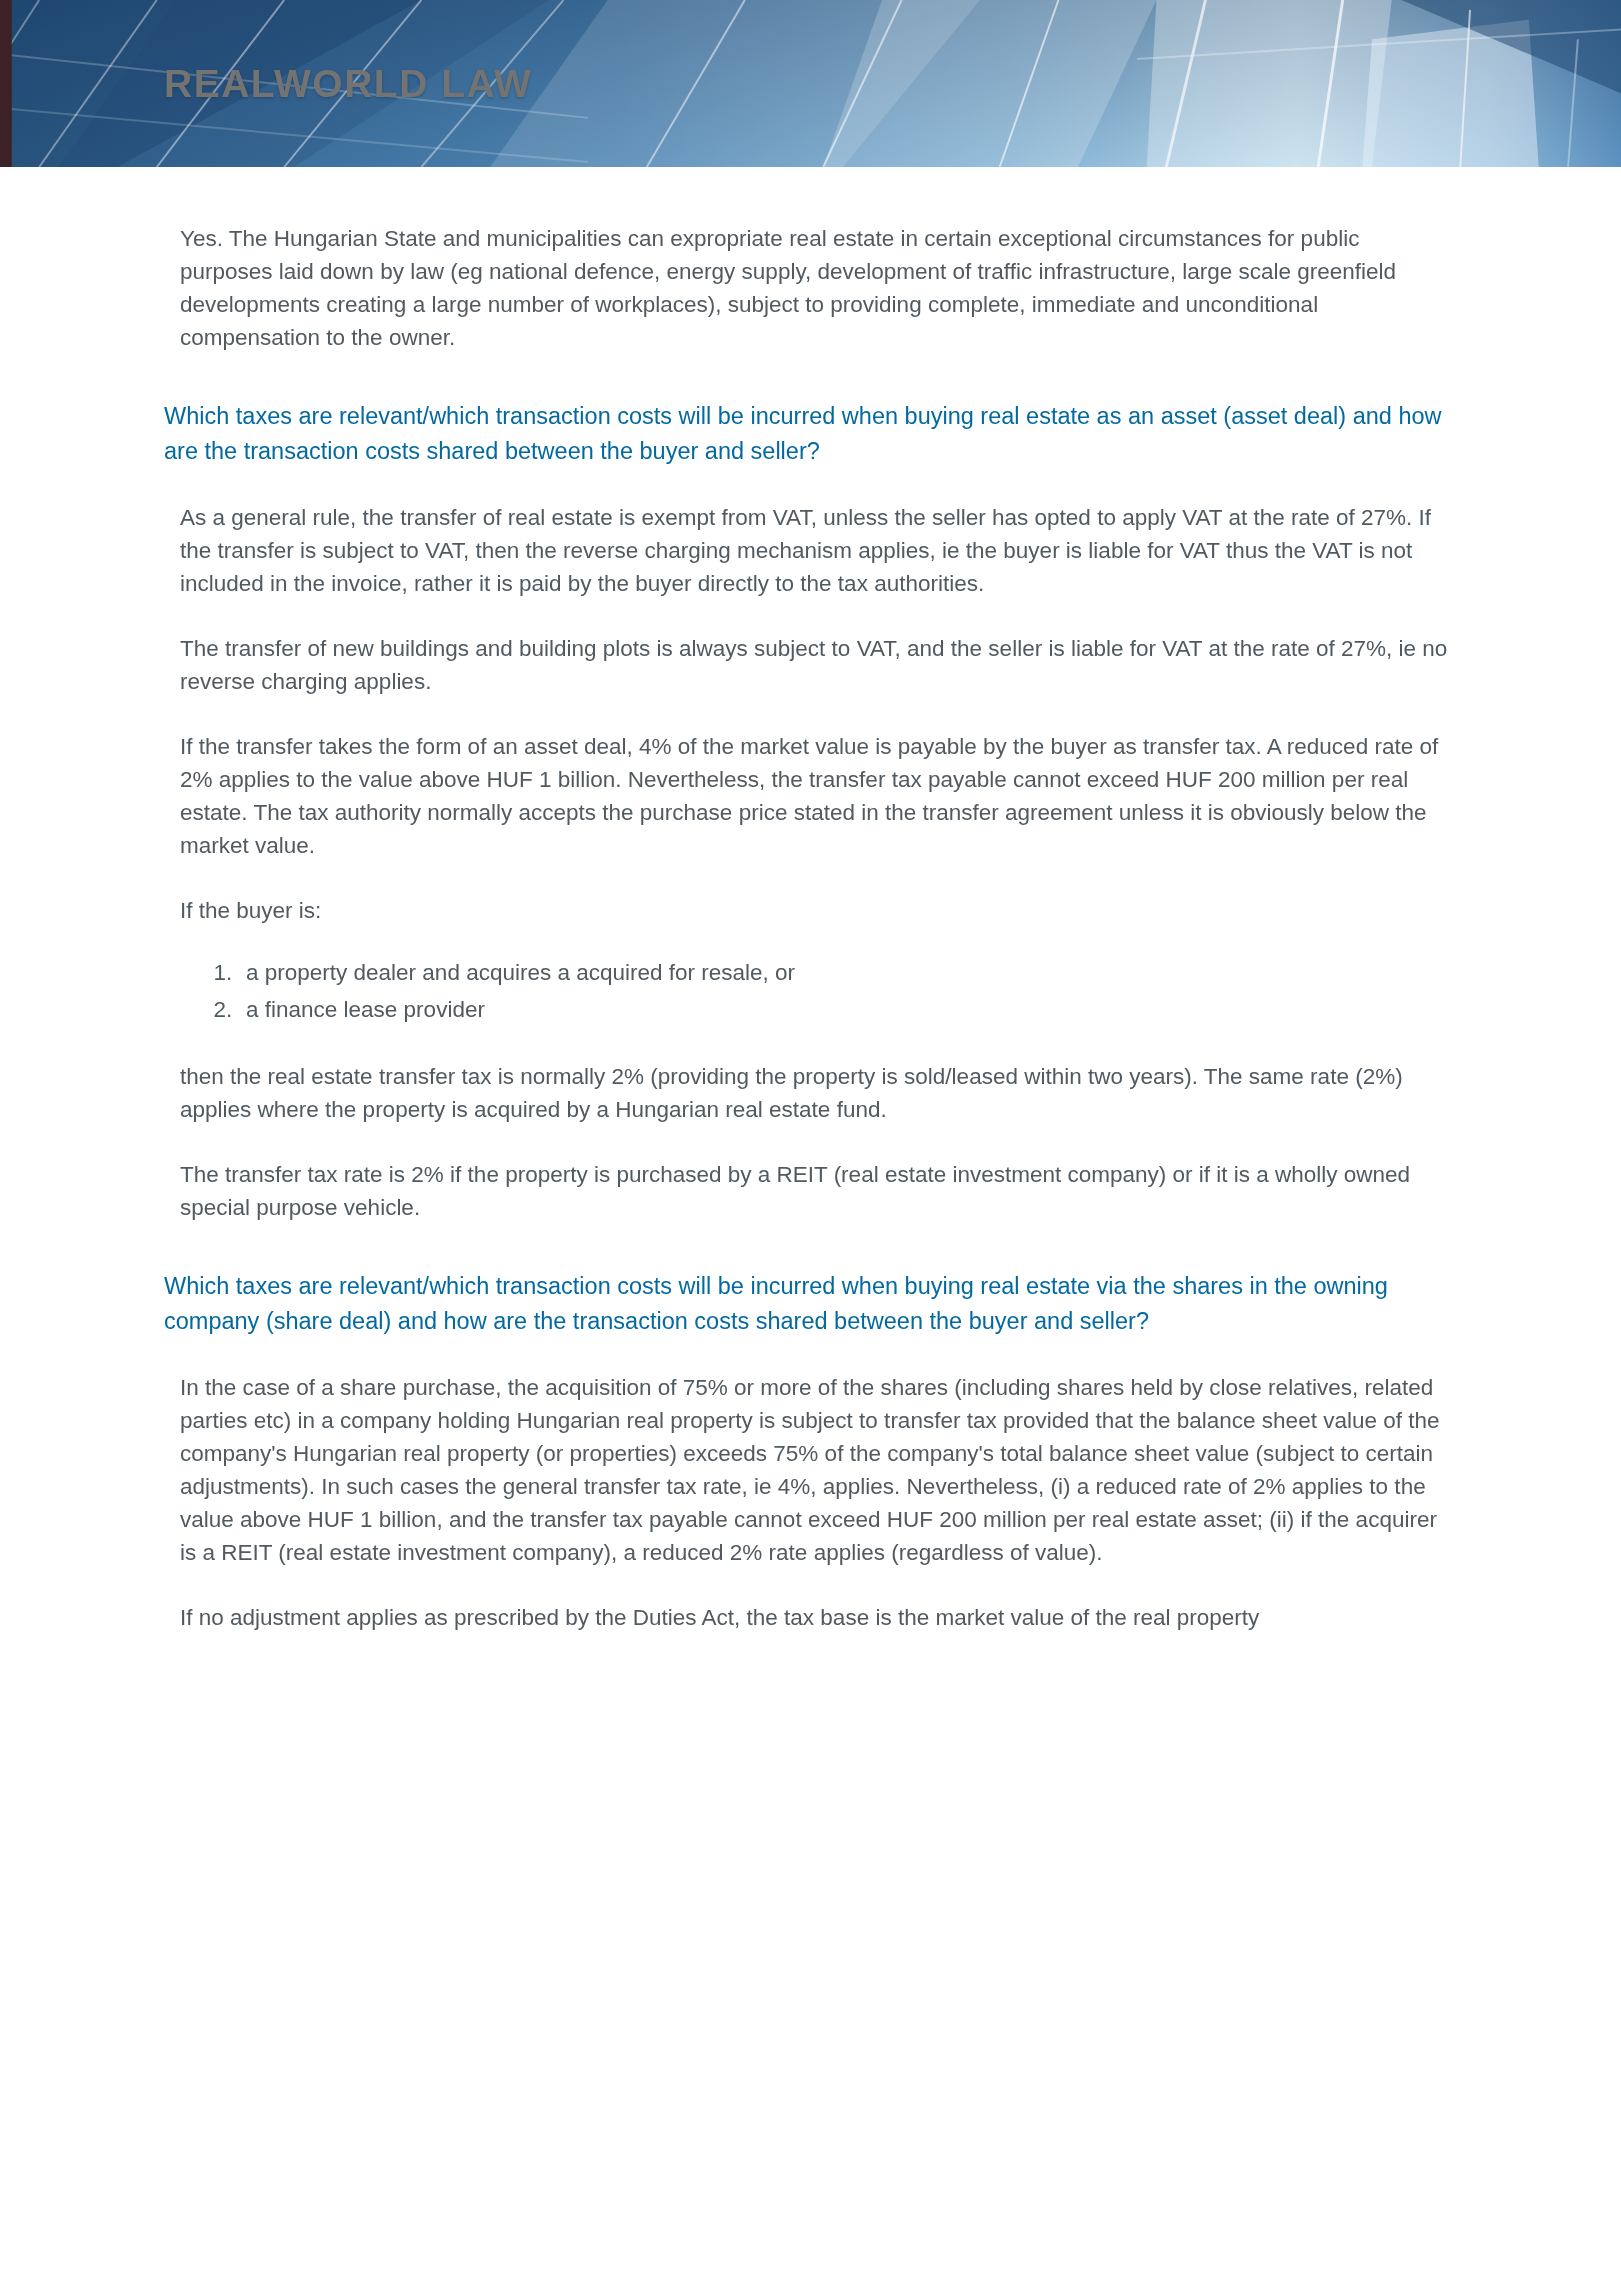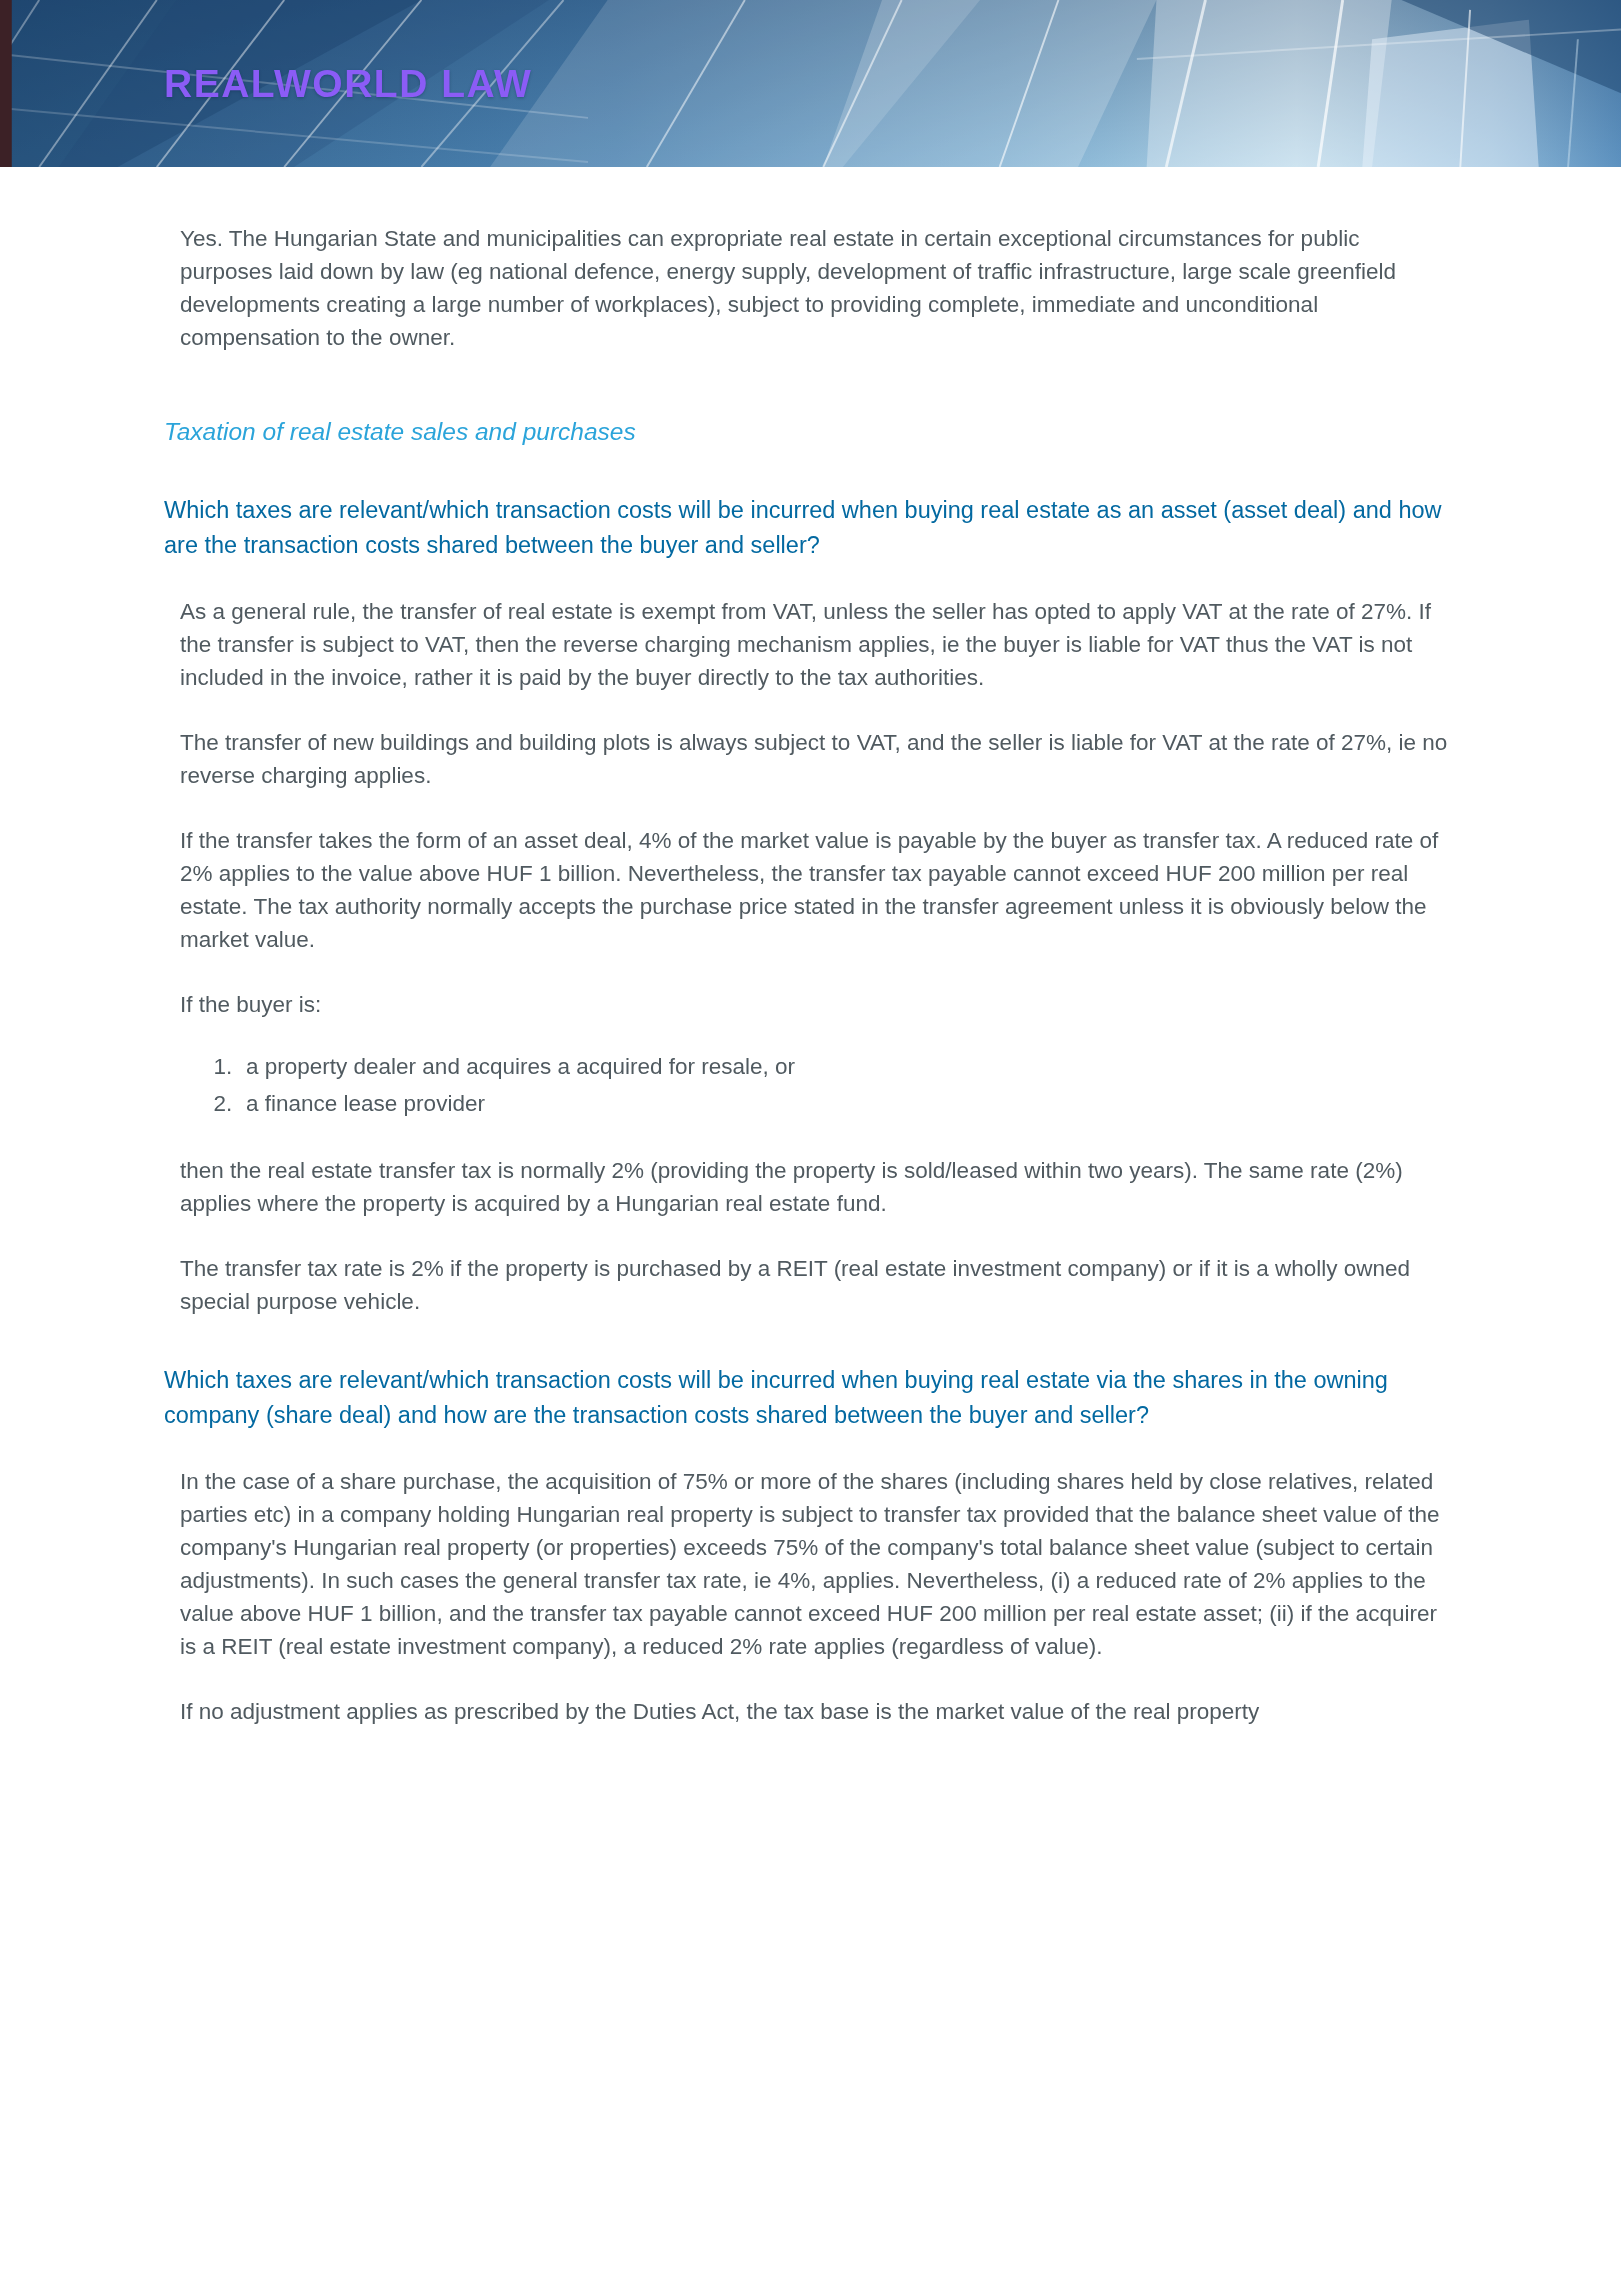--- a/index.html
+++ b/index.html
@@ -28,21 +28,21 @@
     width: 100%;
     height: 100%;
     display: block;
   }
   .brand {
     position: absolute;
     left: 164px;
     top: 50%;
     transform: translateY(-52%);
     margin: 0;
-    color: #8b5cf6;
+    color: #737373;
     font-size: 39px;
     line-height: 1;
     font-weight: 700;
     letter-spacing: 1.5px;
     text-shadow: 0 1px 2.9px rgba(10,40,70,0.35);
   }
 
   
   .content {
     padding: 55px 167px 0 164px;
@@ -162,21 +162,20 @@
 
       <rect x="0" y="0" width="12" height="170" fill="#3c2126"></rect>
     </svg>
     <h1 class="brand">REALWORLD LAW</h1>
   </header>
 
   <main class="content">
 
     <p>Yes. The Hungarian State and municipalities can expropriate real estate in certain exceptional circumstances for public purposes laid down by law (eg national defence, energy supply, development of traffic infrastructure, large scale greenfield developments creating a large number of workplaces), subject to providing complete, immediate and unconditional compensation to the owner.</p>
 
-    <h2 class="section-title">Taxation of real estate sales and purchases</h2>
 
     <h3 class="question">Which taxes are relevant/which transaction costs will be incurred when buying real estate as an asset (asset deal) and how are the transaction costs shared between the buyer and seller?</h3>
 
     <p>As a general rule, the transfer of real estate is exempt from VAT, unless the seller has opted to apply VAT at the rate of 27%. If the transfer is subject to VAT, then the reverse charging mechanism applies, ie the buyer is liable for VAT thus the VAT is not included in the invoice, rather it is paid by the buyer directly to the tax authorities.</p>
     <p>The transfer of new buildings and building plots is always subject to VAT, and the seller is liable for VAT at the rate of 27%, ie no reverse charging applies.</p>
     <p>If the transfer takes the form of an asset deal, 4% of the market value is payable by the buyer as transfer tax. A reduced rate of 2% applies to the value above HUF 1 billion. Nevertheless, the transfer tax payable cannot exceed HUF 200 million per real estate. The tax authority normally accepts the purchase price stated in the transfer agreement unless it is obviously below the market value.</p>
 
     <p>If the buyer is:</p>
 
     <ol class="buyer-list">

